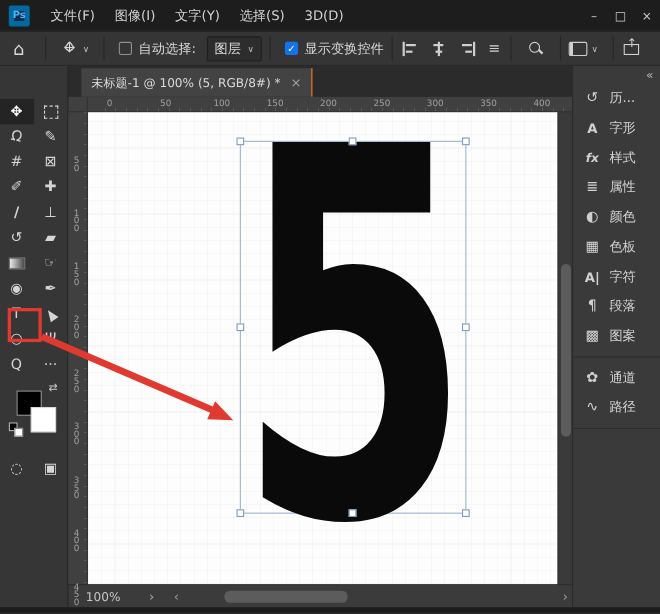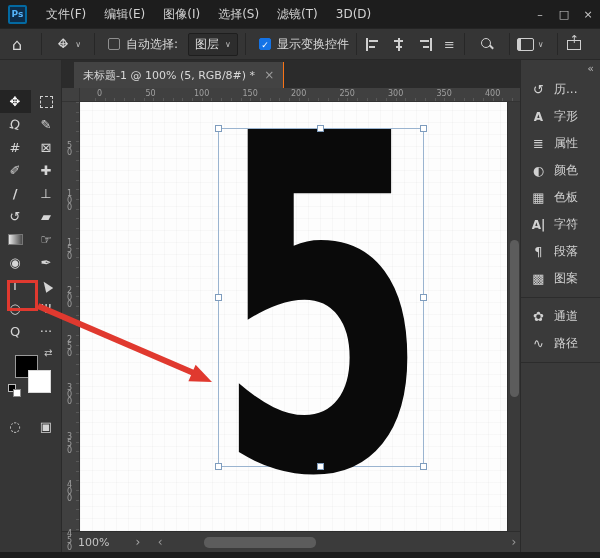--- a/index.html
+++ b/index.html
@@ -1,21 +1,21 @@
 <!DOCTYPE html>
 <html><head>
 <meta charset="utf-8">
 <style>
   * { margin:0; padding:0; box-sizing:border-box; }
   html,body { width:600px; height:558px; overflow:hidden; }
   body { font-family:"DejaVu Sans","Liberation Sans",sans-serif; background:#262626; color:#d6d6d6; position:relative; }
 
   
   .titlebar { height:28px; background:#1d1d1d; display:flex; align-items:center; }
-  .ps-logo { width:19px; height:19px; margin:0 10px 0 8px; background:#0d2c49; border:2px solid #0369a1; border-radius:2px;
+  .ps-logo { width:19px; height:19px; margin:0 10px 0 8px; background:#0d2c49; border:5px solid #0369a1; border-radius:2px;
              color:#55b2f7; font-size:9px; font-weight:bold; display:flex; align-items:center; justify-content:center; }
   .menu-items { display:flex; align-items:center; height:100%; }
   .menu-item { font-size:12px; color:#d2d2d2; padding:0 9px; height:100%; display:flex; align-items:center; cursor:default; }
   .win-controls { margin-left:auto; display:flex; align-items:center; height:100%; }
   .win-btn { width:24px; height:100%; display:flex; align-items:center; justify-content:center; font-size:11px; color:#c9c9c9; }
 
   
   .optionsbar { height:32px; background:#353535; border-top:1px solid #242424; border-bottom:1px solid #282828;
                 display:flex; align-items:center; font-size:12px; }
   .ob-sep { width:1px; height:22px; background:#272727; margin:0 7px; }
@@ -136,24 +136,23 @@
   .overlay-svg { position:absolute; left:0; top:0; z-index:50; pointer-events:none; }
   .red-ring { position:absolute; left:7px; top:280px; width:31px; height:31px; border:3px solid #e0392f; z-index:60; pointer-events:none; }
 </style>
 </head>
 <body>
 
 <div class="titlebar">
   <div class="ps-logo">Ps</div>
   <div class="menu-items">
       <div class="menu-item">文件(F)</div>
-      <div class="menu-item">编辑(E)</div>
       <div class="menu-item">图像(I)</div>
+      <div class="menu-item">文字(Y)</div>
       <div class="menu-item">选择(S)</div>
-      <div class="menu-item">滤镜(T)</div>
       <div class="menu-item">3D(D)</div>
     </div>
   <div class="win-controls">
       <div class="win-btn">–</div>
       <div class="win-btn">□</div>
       <div class="win-btn">×</div>
     </div>
 </div>
 
 <div class="optionsbar">
@@ -369,20 +368,24 @@
     <div id="rp-g1">
         <div class="panel-item">
           <span class="picon picon-history">↺</span>
           <span class="plabel">历...</span>
         </div>
         <div class="panel-item">
           <span class="picon picon-glyphs">A</span>
           <span class="plabel">字形</span>
         </div>
         <div class="panel-item">
+          <span class="picon picon-styles">fx</span>
+          <span class="plabel">样式</span>
+        </div>
+        <div class="panel-item">
           <span class="picon picon-properties">≣</span>
           <span class="plabel">属性</span>
         </div>
         <div class="panel-item">
           <span class="picon picon-color">◐</span>
           <span class="plabel">颜色</span>
         </div>
         <div class="panel-item">
           <span class="picon picon-swatches">▦</span>
           <span class="plabel">色板</span>

